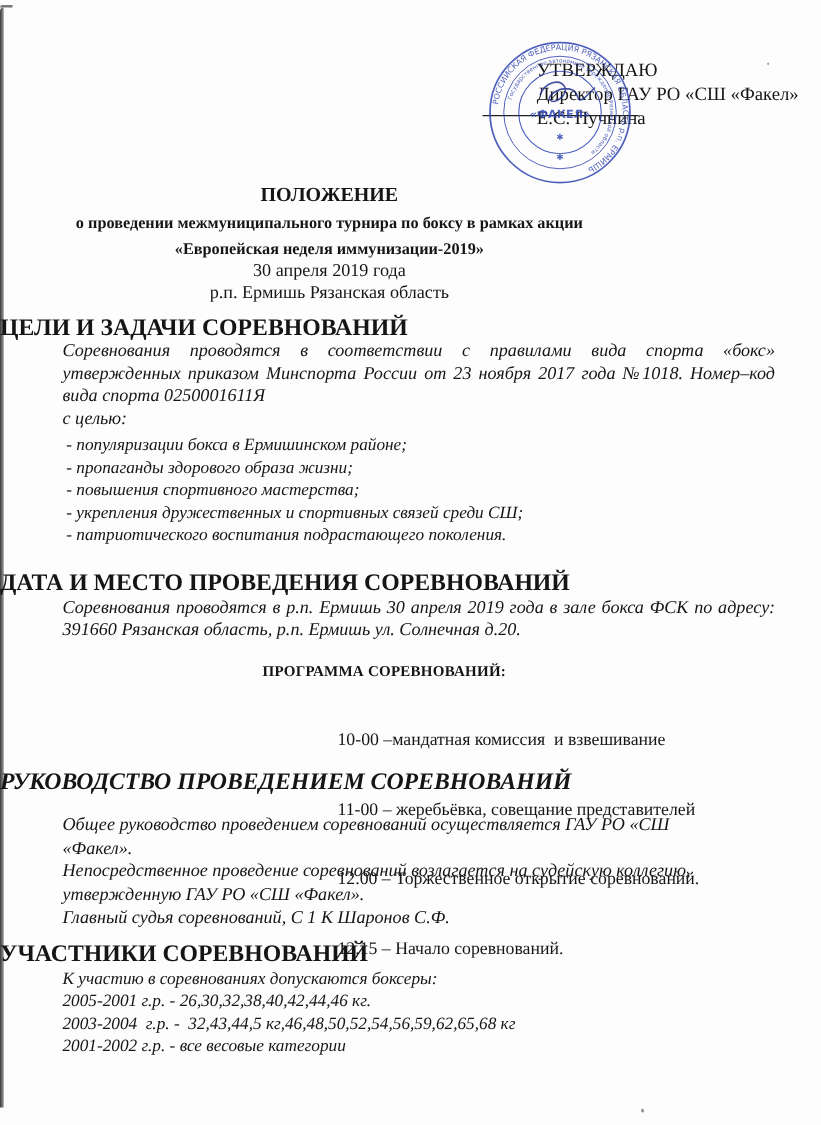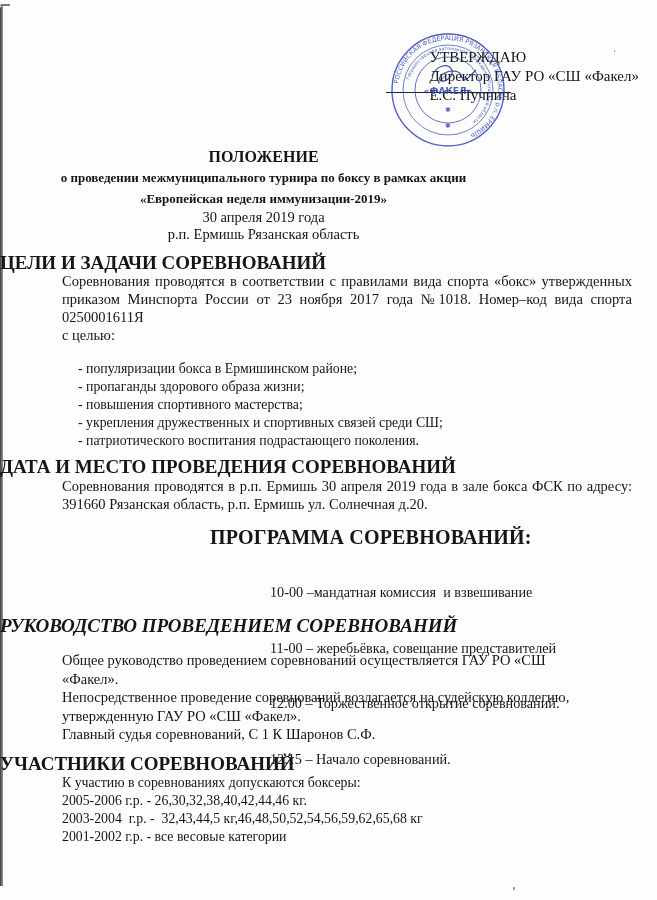--- a/index.html
+++ b/index.html
@@ -95,57 +95,58 @@
       position: absolute;
       left: 0;
       width: 552px;
       font-weight: bold;
       font-size: 19px;
       line-height: 18px;
       margin: 0;
     }
     .body-text {
       position: absolute;
-      left: 62px;
+      left: 50px;
       width: 570px;
       font-size: 14.5px;
       line-height: 18px;
       margin: 0;
+      font-style: italic;
     }
     .justified {
       text-align: justify;
       text-align-last: left;
     }
     .body-text p {
       margin: 0;
     }
     .goal-list {
       list-style: none;
-      margin: 16px;
+      margin: 3px;
       padding: 0;
       font-size: 13.8px;
       line-height: 18px;
     }
     .program-list {
       position: absolute;
       left: 270px;
       top: 546px;
       list-style: none;
       margin: 0;
       padding: 0;
       font-size: 14.2px;
       line-height: 18.5px;
       white-space: pre;
     }
     .program-heading {
       position: absolute;
       left: 210px;
       top: 528px;
       font-weight: bold;
-      font-size: 20px;
+      font-size: 12px;
       line-height: 18px;
       margin: 0;
       letter-spacing: 0.2px;
     }
     .speck {
       position: absolute;
       width: 2px; height: 3px;
       background: #888;
       border-radius: 1px;
     }
@@ -223,20 +224,20 @@
     <p>Общее руководство проведением соревнований осуществляется ГАУ РО «СШ</p>
     <p>«Факел».</p>
     <p>Непосредственное проведение соревнований возлагается на судейскую коллегию,</p>
     <p>утвержденную ГАУ РО «СШ «Факел».</p>
     <p>Главный судья соревнований, С 1 К Шаронов С.Ф.</p>
   </div>
 
   <h2 class="section-heading" style="top:755px;">УЧАСТНИКИ СОРЕВНОВАНИЙ</h2>
   <div class="body-text" style="top:774px; font-size:13.8px;">
     <p style="white-space:pre;">К участию в соревнованиях допускаются боксеры:</p>
-    <p style="white-space:pre;">2005-2006 г.р. - 26,30,32,38,40,42,44,46 кг.</p>
+    <p style="white-space:pre;">2005-2001 г.р. - 26,30,32,38,40,42,44,46 кг.</p>
     <p style="white-space:pre;">2003-2004  г.р. -  32,43,44,5 кг,46,48,50,52,54,56,59,62,65,68 кг</p>
     <p style="white-space:pre;">2001-2002 г.р. - все весовые категории</p>
   </div>
 
   <div class="speck" style="left:513px; top:887px;"></div>
   <div class="speck" style="left:614px; top:50px; width:1px; height:2px;"></div>
 </div>
 
 </body></html>

